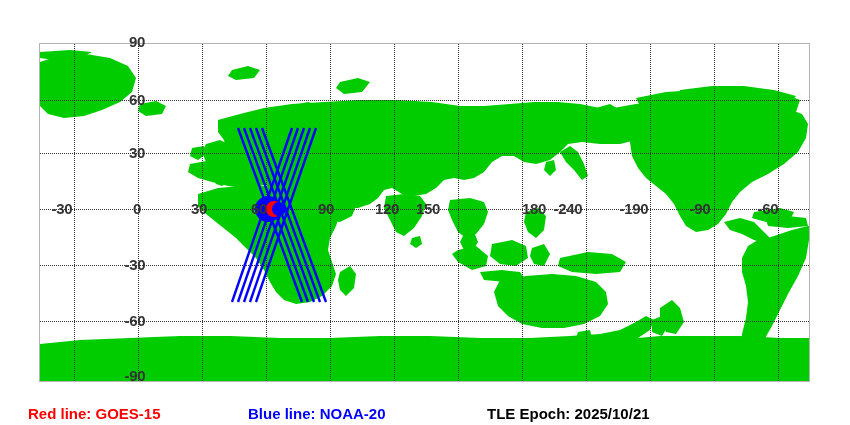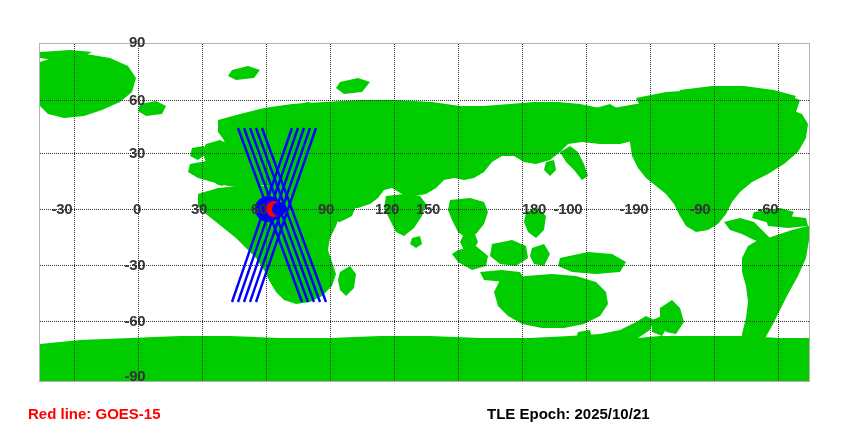--- a/index.html
+++ b/index.html
@@ -220,23 +220,24 @@
   <div class="lat-label" style="left:135px;top:375px;">-90</div>
 
   <div class="lon-label" style="left:62px;top:208px;">-30</div>
   <div class="lon-label" style="left:137px;top:208px;">0</div>
   <div class="lon-label" style="left:199px;top:208px;">30</div>
   <div class="lon-label" style="left:259px;top:208px;">60</div>
   <div class="lon-label" style="left:326px;top:208px;">90</div>
   <div class="lon-label" style="left:387px;top:208px;">120</div>
   <div class="lon-label" style="left:428px;top:208px;">150</div>
   <div class="lon-label" style="left:534px;top:208px;">180</div>
-  <div class="lon-label" style="left:568px;top:208px;">-100</div>
+  <div class="lon-label" style="left:568px;top:208px;">-240</div>
   <div class="lon-label" style="left:634px;top:208px;">-190</div>
   <div class="lon-label" style="left:700px;top:208px;">-90</div>
   <div class="lon-label" style="left:768px;top:208px;">-60</div>
 
   <div id="legend">
     <div class="legend-item" id="legend-red">Red line: GOES-15</div>
+    <div class="legend-item" id="legend-blue">Blue line: NOAA-20</div>
     <div class="legend-item" id="legend-epoch">TLE Epoch: 2025/10/21</div>
   </div>
 
 </div>
 
 </body></html>

